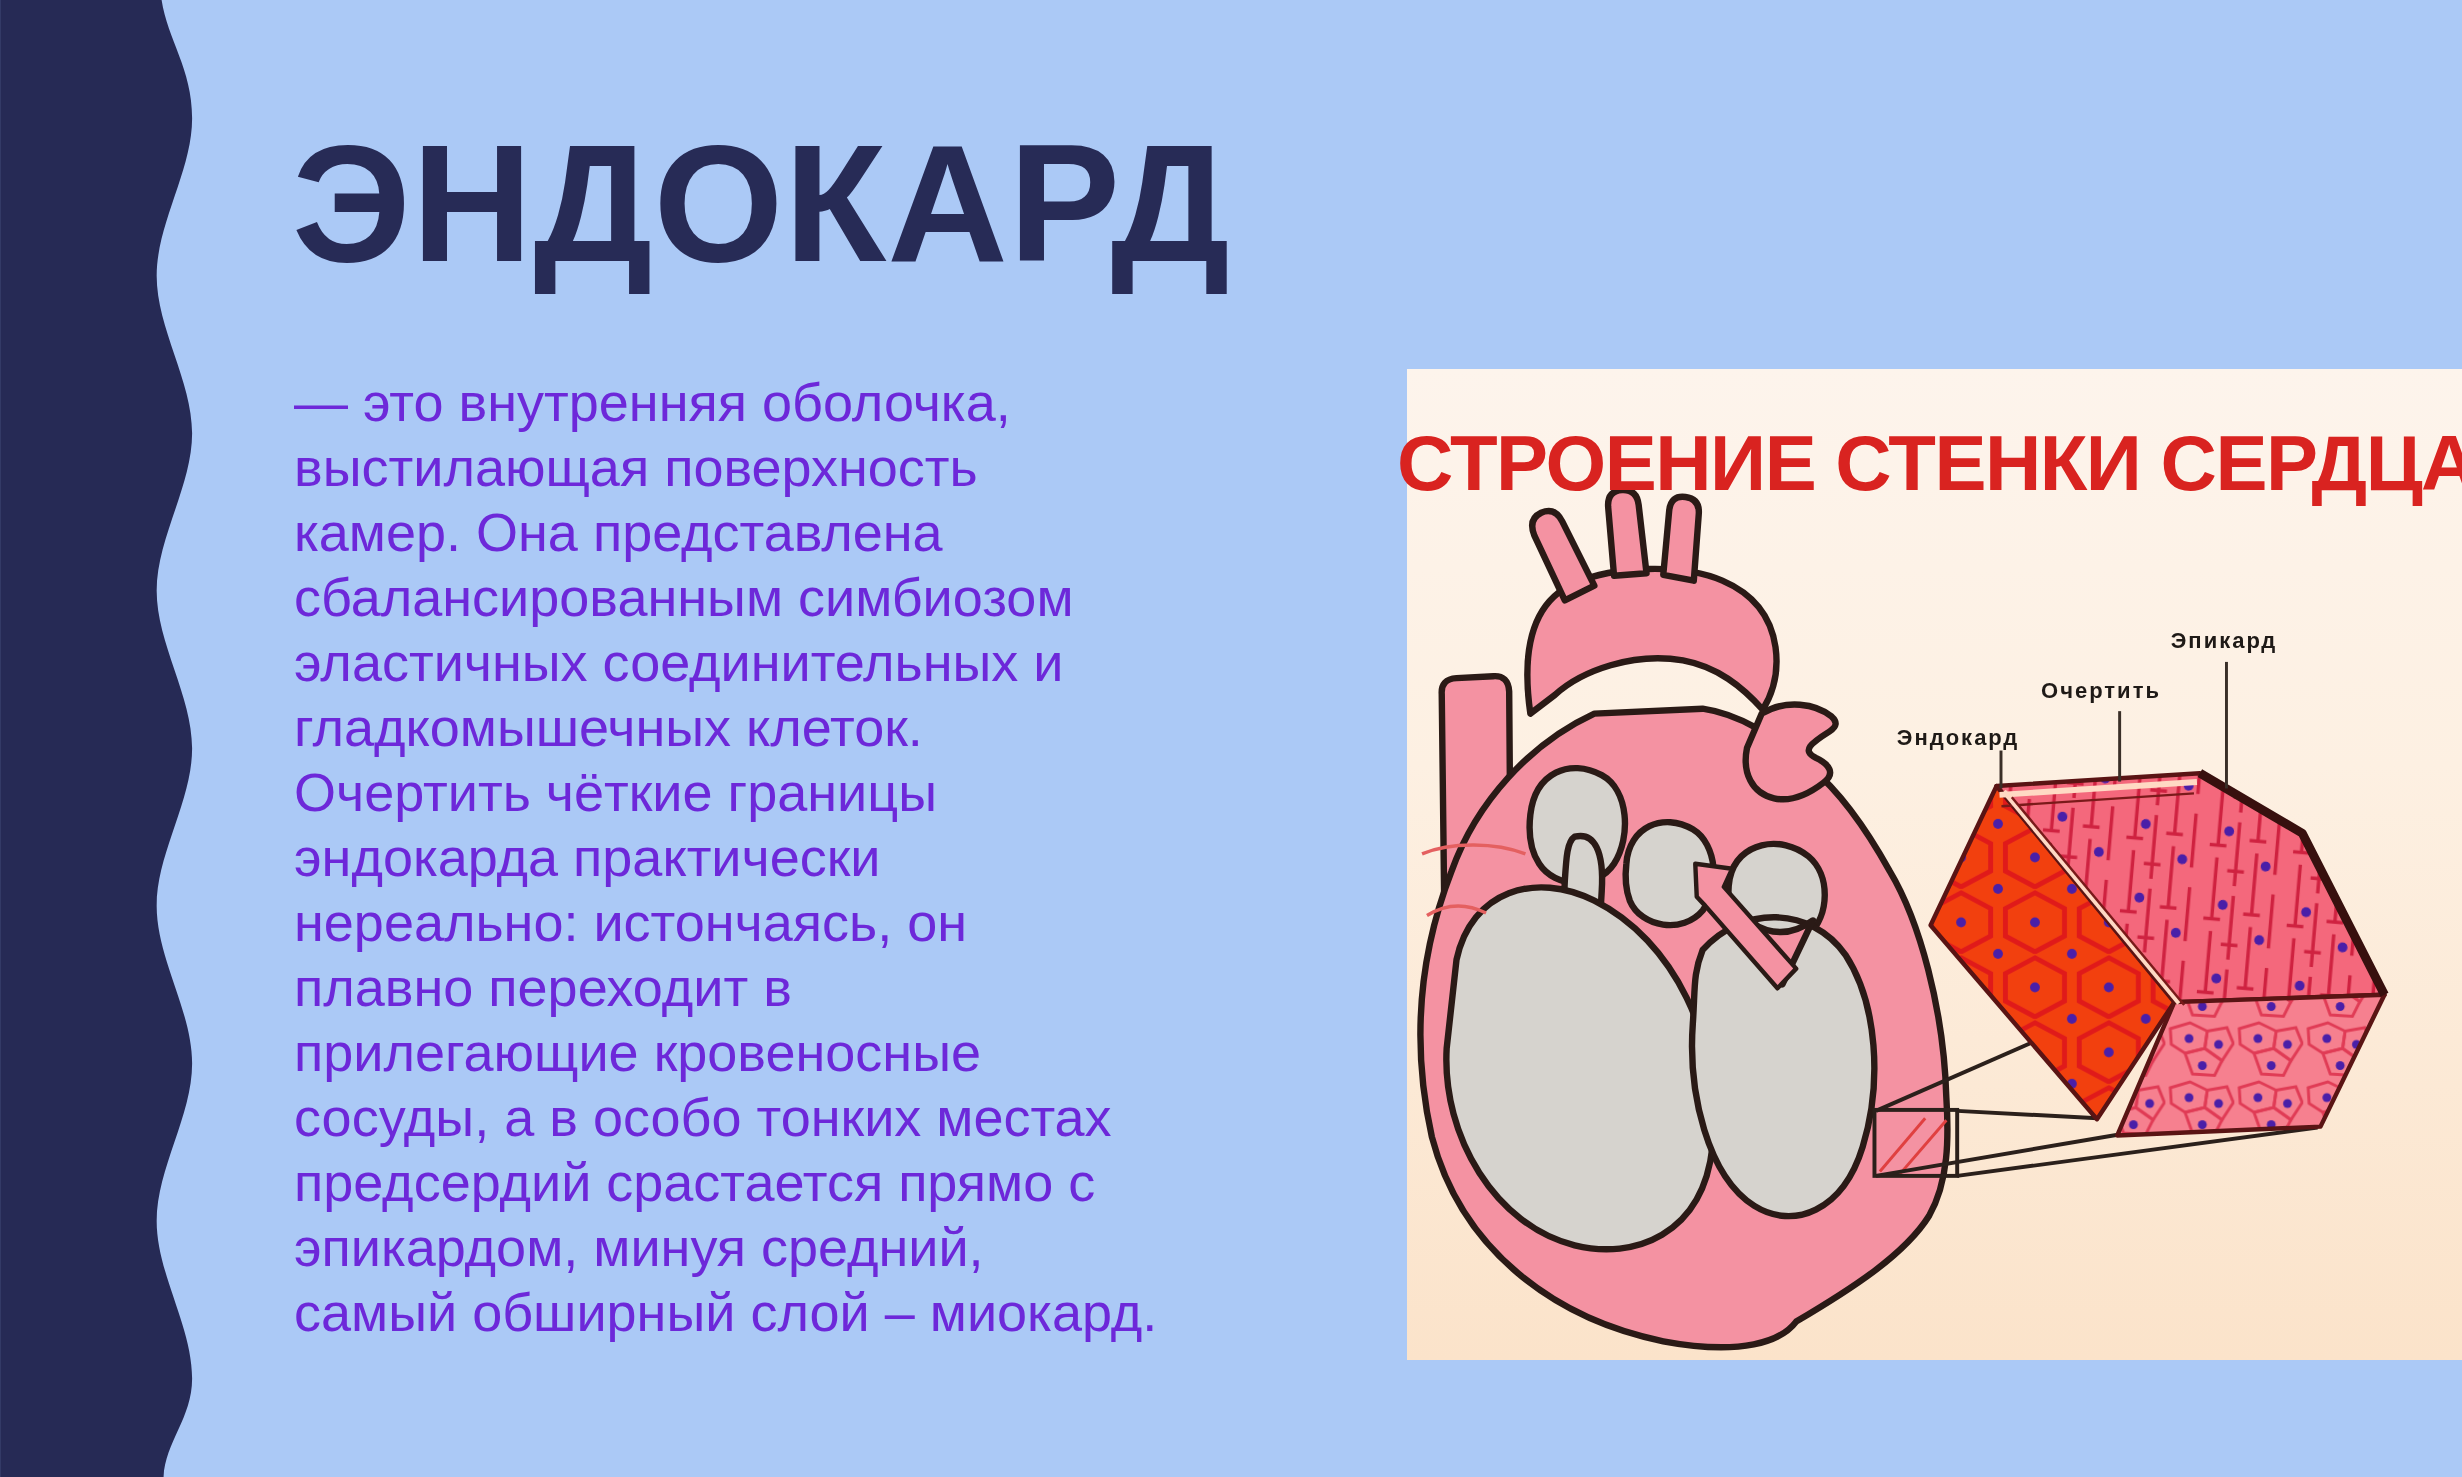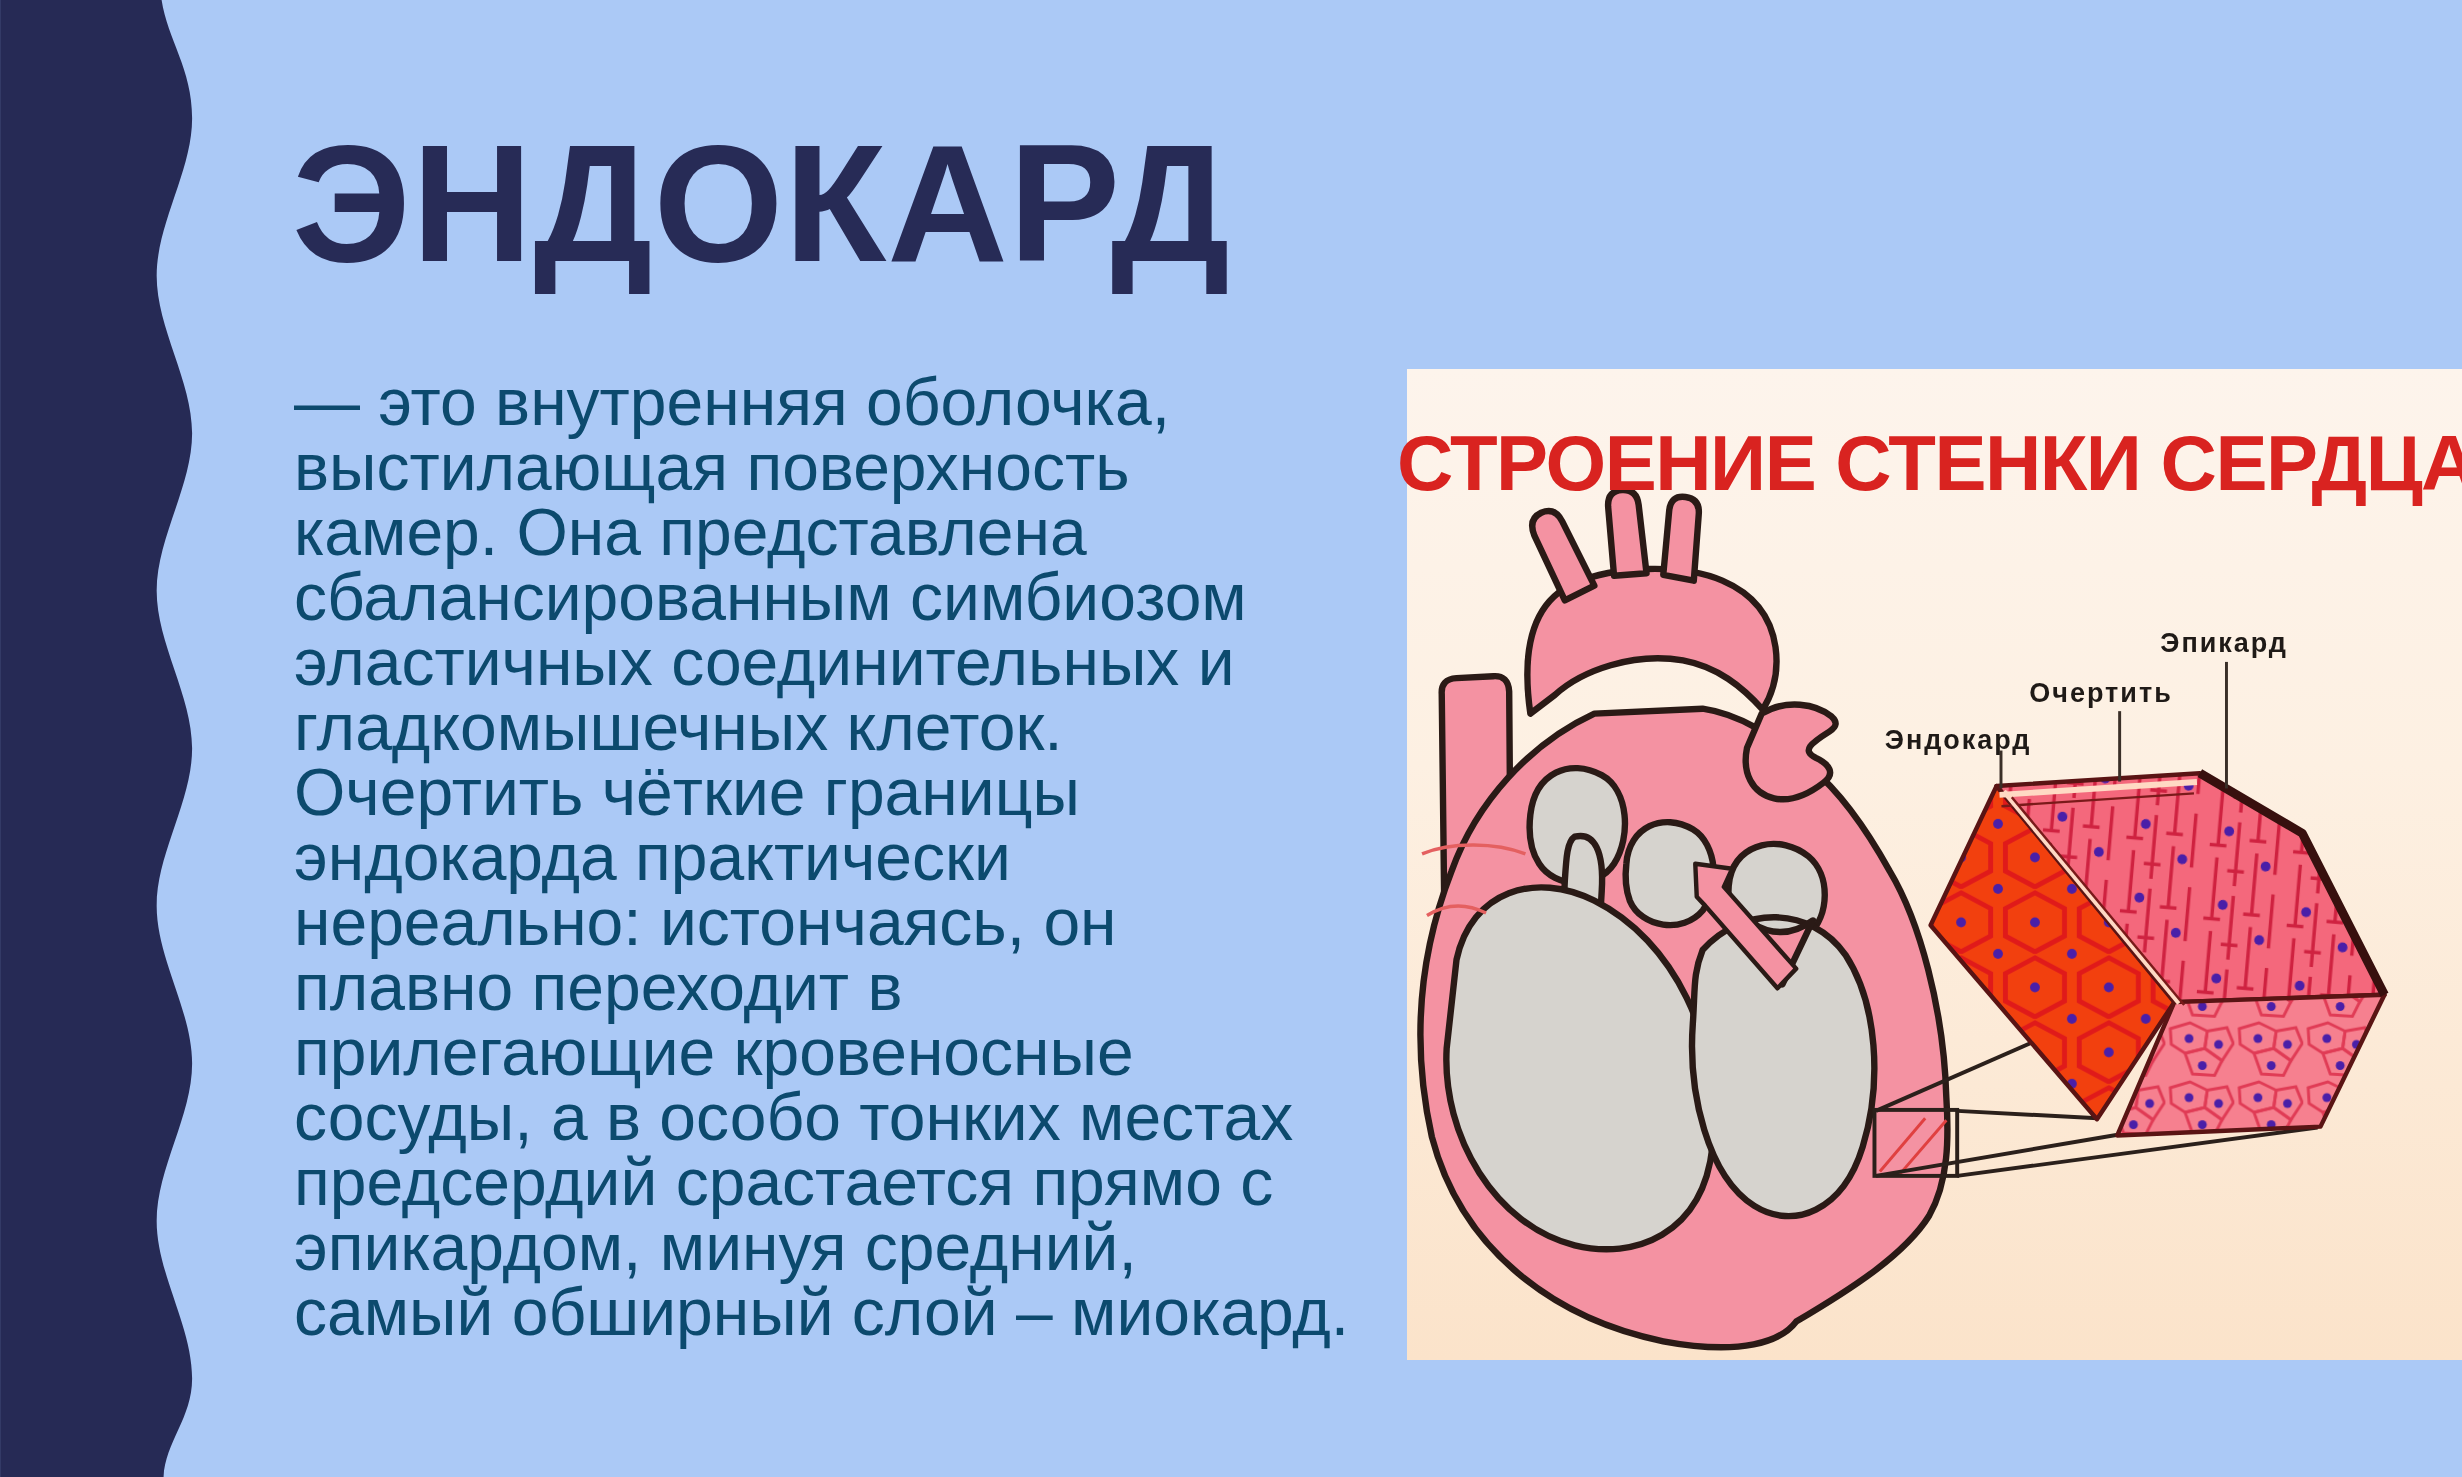--- a/index.html
+++ b/index.html
@@ -11,36 +11,36 @@
     font-family:"Liberation Sans", sans-serif;
   }
   .sidebar-wave{position:absolute;left:0;top:0;width:207px;height:1477px;}
   .page-title{
     position:absolute;left:292px;top:116px;
     font-size:167px;line-height:1.05;font-weight:700;
     letter-spacing:1px;color:#272b56;white-space:nowrap;
   }
   .body-text{
     position:absolute;left:294px;top:370px;width:1059px;
-    font-size:66px;line-height:65px;color:#0c4a6e;
+    font-size:54px;line-height:65px;color:#6d28d9;
     white-space:pre-line;
   }
   .figure-panel{
     position:absolute;left:1407px;top:369px;width:1059px;height:991px;
     background:linear-gradient(180deg,#fdf4ec 0%,#fdf0e2 40%,#fbe3ca 100%);
   }
   .figure-title{
     position:absolute;left:50%;top:49px;transform:translateX(-50%);
     font-size:78px;font-weight:700;letter-spacing:-1.5px;
     color:#d92320;white-space:nowrap;
   }
   .figure-svg{position:absolute;left:0;top:0;}
   .layer-label{
     position:absolute;transform:translateX(-50%);
-    font-size:27px;font-weight:700;letter-spacing:2px;
+    font-size:22px;font-weight:700;letter-spacing:2px;
     color:#1f1a17;white-space:nowrap;
   }
   .label-epicard{left:817px;top:259px;}
   .label-myocard{left:694px;top:309px;}
   .label-endocard{left:551px;top:356px;}
 </style>
 </head>
 <body>
 
 <div class="slide">

